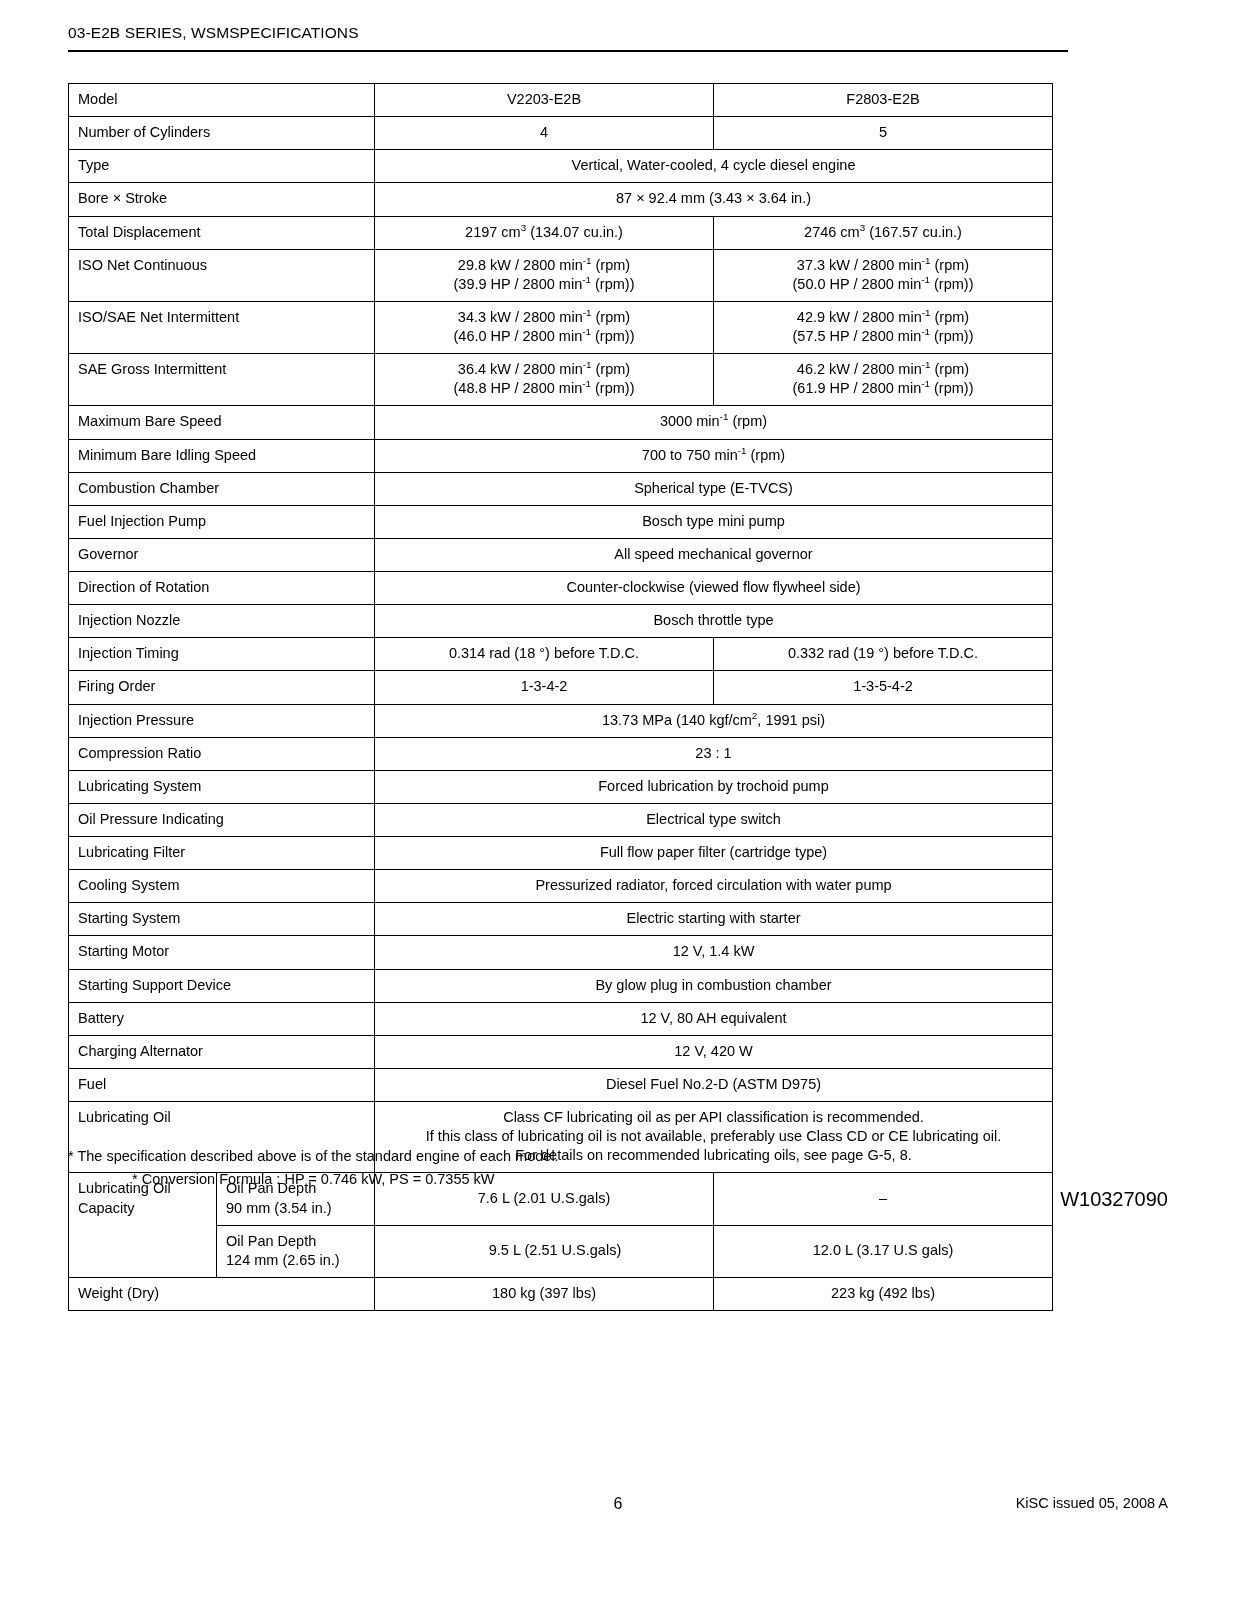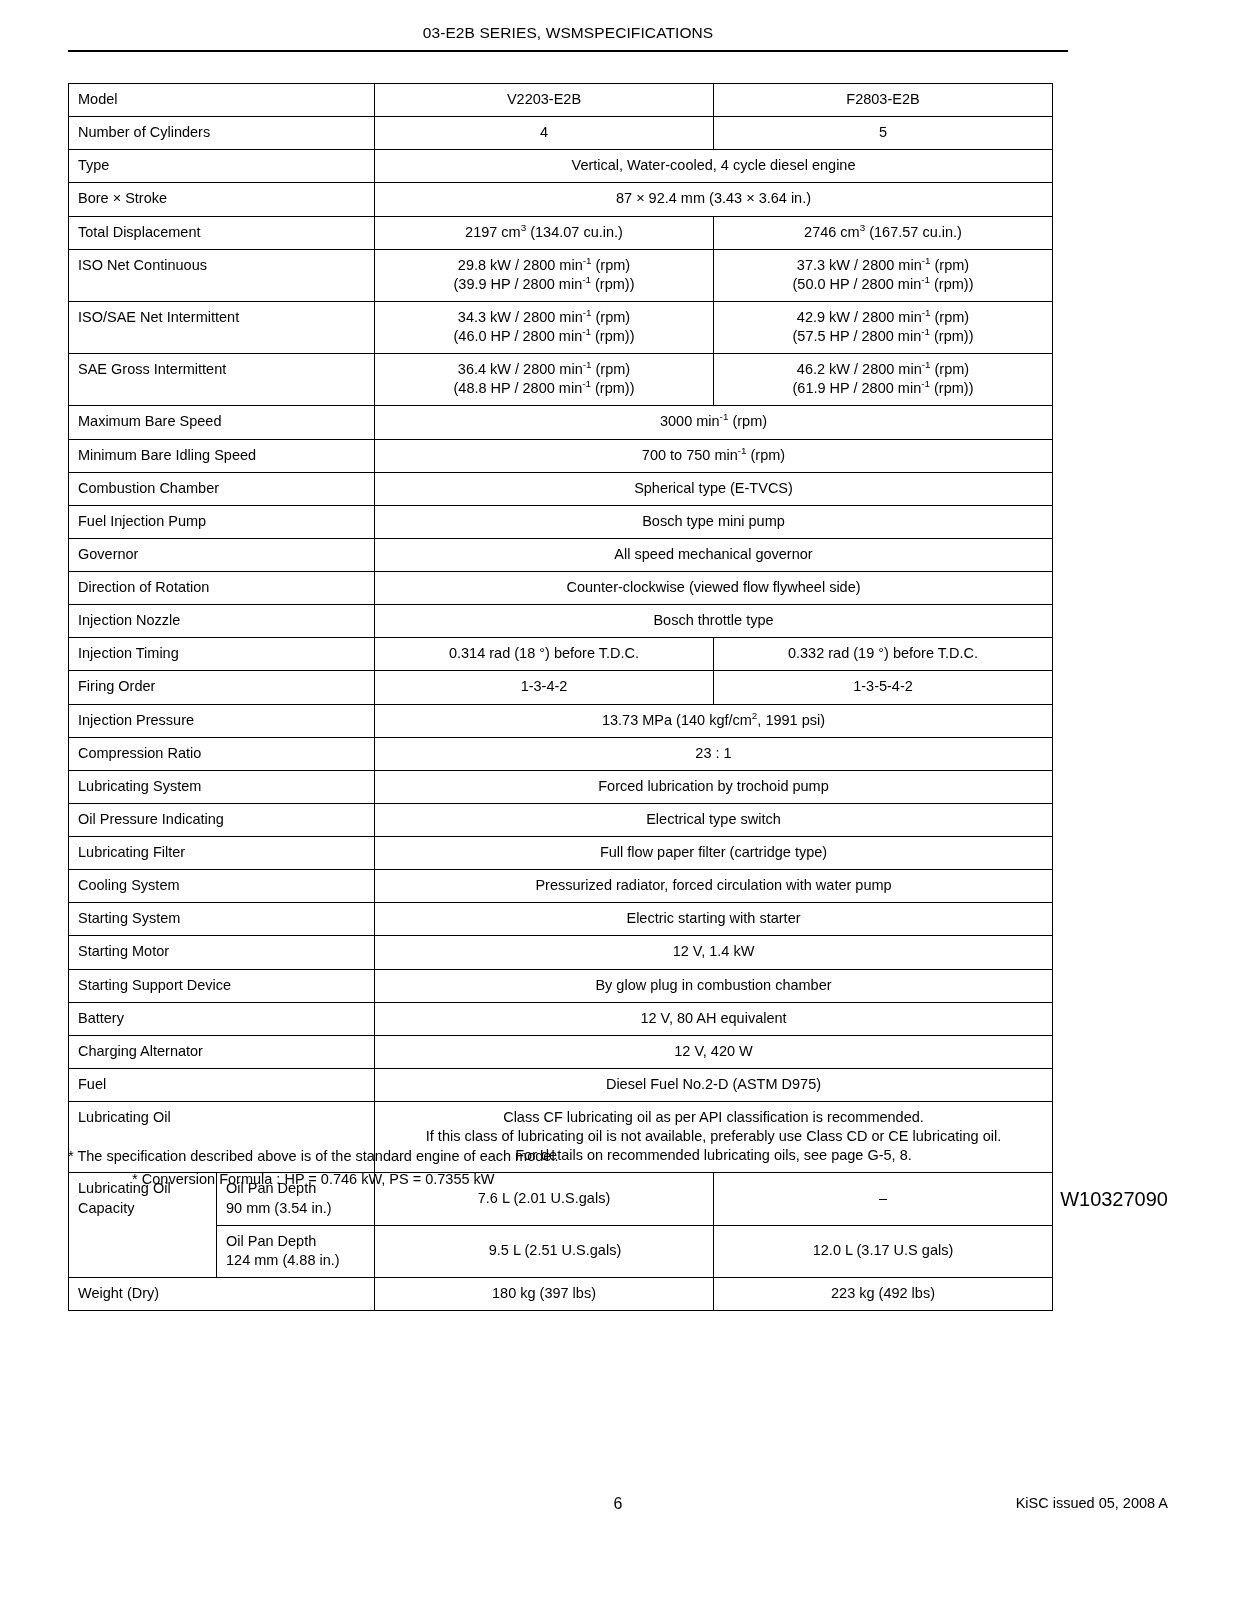--- a/index.html
+++ b/index.html
@@ -22,21 +22,21 @@
     height: 1600px;
   }
 
   
   .runhead {
     position: absolute;
     left: 68px;
     top: 24px;
     width: 1000px;
     display: flex;
-    justify-content: center;
+    justify-content: flex-start;
     align-items: baseline;
     font-size: 15.5px;
     letter-spacing: 0.1px;
   }
   .runhead-rule {
     position: absolute;
     left: 68px;
     top: 50px;
     width: 1000px;
     height: 2px;
@@ -313,21 +313,21 @@
         <td class="lbl nb" rowspan="2" style="padding-right:4px;">Lubricating Oil<br>Capacity</td>
         <td class="lbl">
           <span>Oil Pan Depth</span><br><span>90 mm (3.54 in.)</span>
         </td>
         <td class="val" style="vertical-align:middle;">7.6 L (2.01 U.S.gals)</td>
         <td class="val" style="vertical-align:middle;">–</td>
       </tr>
 
       <tr>
         <td class="lbl">
-          <span>Oil Pan Depth</span><br><span>124 mm (4.88 in.)</span>
+          <span>Oil Pan Depth</span><br><span>124 mm (2.65 in.)</span>
         </td>
         <td class="val" style="vertical-align:middle;padding-left:31px;">9.5 L (2.51 U.S.gals)</td>
         <td class="val" style="vertical-align:middle;">12.0 L (3.17 U.S gals)</td>
       </tr>
 
       <tr>
         <td class="lbl" colspan="2">Weight (Dry)</td>
         <td class="val">180 kg (397 lbs)</td>
         <td class="val">223 kg (492 lbs)</td>
       </tr>

